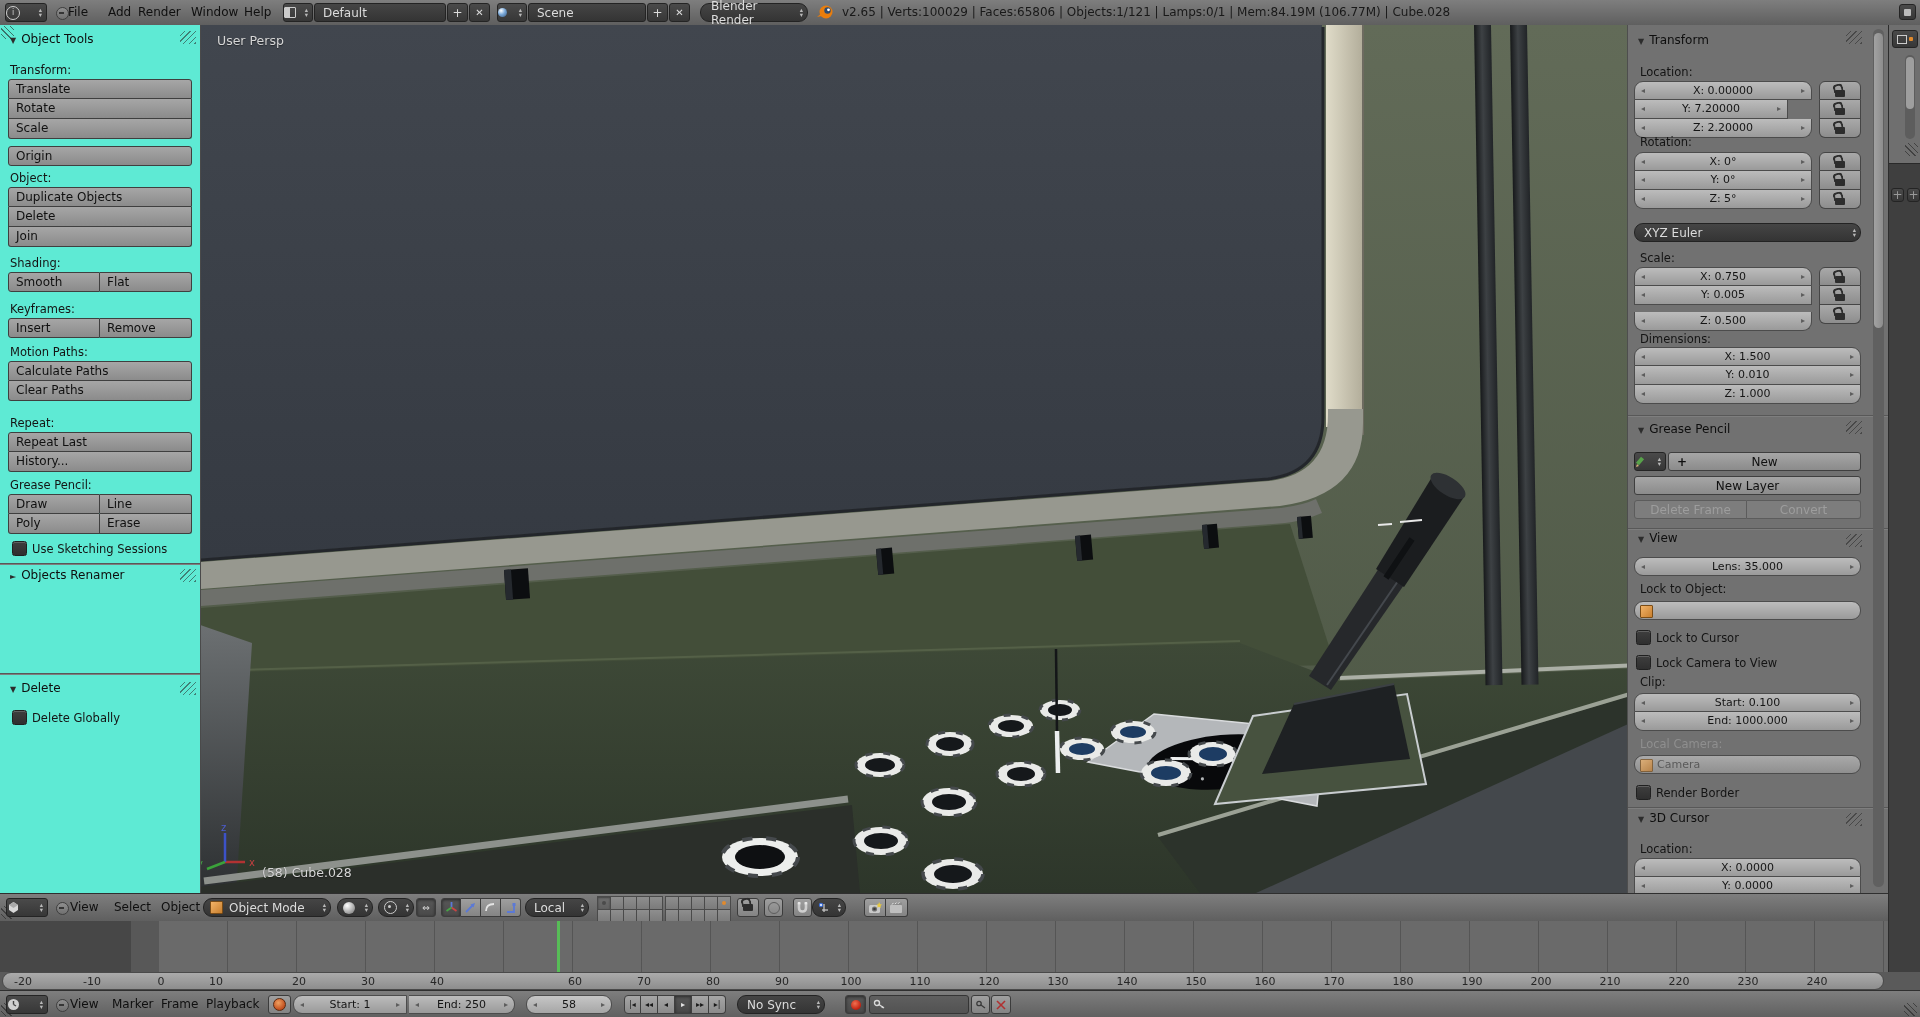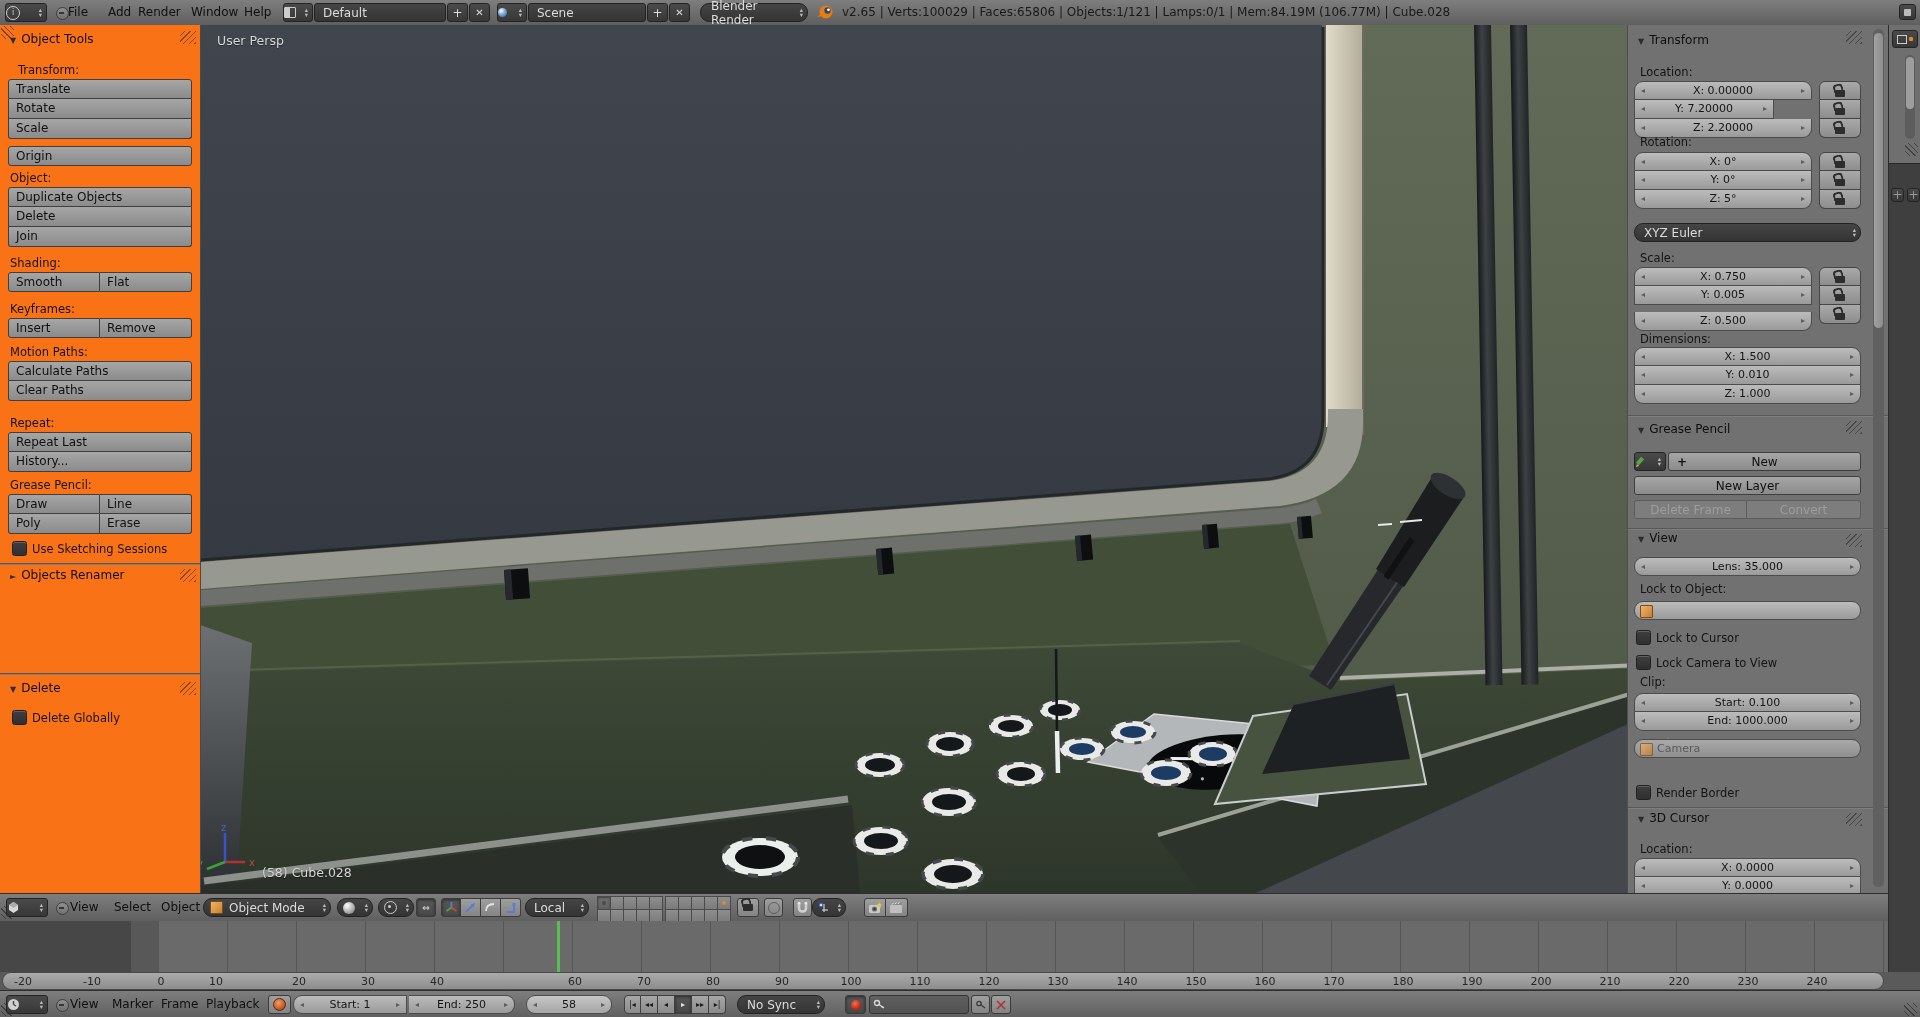--- a/index.html
+++ b/index.html
@@ -133,28 +133,28 @@
     <circle cx="11.5" cy="6.5" r="3.2" fill="#2b4a6f"></circle>
     <circle cx="12.5" cy="5.8" r="1.4" fill="#fff"></circle>
     <path d="M1,13 L7,8 L10,11 Z" fill="#e87d0d"></path>
   </svg>
   <span class="abs" style="left:842px;top:0;line-height:25px;color:#191919;font-size:12px;">v2.65 | Verts:100029 | Faces:65806 | Objects:1/121 | Lamps:0/1 | Mem:84.19M (106.77M) | Cube.028</span>
   <div class="sq dark" style="left:1899px;top:4px;width:17px;height:16px;">
     <span style="width:7px;height:7px;background:#bbb;display:inline-block;border-radius:1px;"></span>
   </div>
 </div>
 
-<div class="abs" style="left:0;top:25px;width:200px;height:868px;background:#f97316;border-right:1px solid #4a4a4a;overflow:hidden;">
+<div class="abs" style="left:0;top:25px;width:200px;height:868px;background:#5eead4;border-right:1px solid #4a4a4a;overflow:hidden;">
   <div class="cgrip" style="left:1px;top:1px;"></div>
   <div class="grip" style="right:4px;top:6px;"></div>
   <div class="phdr" style="left:10px;top:7px;">
     <span class="tri">▼</span><span>Object Tools</span>
   </div>
 
-  <div class="lbl" style="left:10px;top:38px;margin-left:8px;">Transform:</div>
+  <div class="lbl" style="left:10px;top:38px;">Transform:</div>
   <div class="btn" style="left:8px;top:54px;width:184px;height:20px;border-radius:3px 3px 0 0;">Translate</div>
   <div class="btn" style="left:8px;top:74px;width:184px;height:20px;border-radius:0;border-top:none;">Rotate</div>
   <div class="btn" style="left:8px;top:94px;width:184px;height:20px;border-radius:0 0 3px 3px;border-top:none;">Scale</div>
   <div class="btn" style="left:8px;top:121px;width:184px;height:20px;">Origin</div>
 
   <div class="lbl" style="left:10px;top:146px;">Object:</div>
   <div class="btn" style="left:8px;top:162px;width:184px;height:20px;border-radius:3px 3px 0 0;">Duplicate Objects</div>
   <div class="btn" style="left:8px;top:182px;width:184px;height:20px;border-radius:0;border-top:none;">Delete</div>
   <div class="btn" style="left:8px;top:202px;width:184px;height:20px;border-radius:0 0 3px 3px;border-top:none;">Join</div>
 
@@ -388,21 +388,21 @@
   </svg>
 </div>
 
 <div class="abs" style="left:1627px;top:25px;width:260px;height:868px;background:#717171;border-left:1px solid #4e4e4e;overflow:hidden;">
   <div class="grip" style="left:218px;top:6px;"></div>
   <div class="phdr" style="left:10px;top:8px;">
     <span class="tri">▼</span><span>Transform</span>
   </div>
   <div class="lbl" style="left:12px;top:40px;">Location:</div>
   <div class="f top" style="left:6px;top:56px;width:178px;height:19px;">X: 0.00000</div>
-  <div class="f mid" style="left:6px;top:75px;width:140px;height:19px;">Y: 7.20000</div>
+  <div class="f mid" style="left:6px;top:75px;width:154px;height:19px;">Y: 7.20000</div>
   <div class="f bot" style="left:6px;top:94px;width:178px;height:19px;">Z: 2.20000</div>
   <div class="lockbtn top" style="top:56px;">
       <span class="lock"></span>
     </div>
   <div class="lockbtn mid" style="top:75px;">
       <span class="lock"></span>
     </div>
   <div class="lockbtn bot" style="top:94px;">
       <span class="lock"></span>
     </div>
@@ -482,21 +482,21 @@
     <span class="cube-ico" style="position:absolute;left:5px;top:3px;"></span>
   </div>
   <div class="chk" style="left:8px;top:605px;"></div>
   <div class="lbl" style="left:28px;top:606px;">Lock to Cursor</div>
   <div class="chk" style="left:8px;top:630px;"></div>
   <div class="lbl" style="left:28px;top:631px;">Lock Camera to View</div>
   <div class="lbl" style="left:12px;top:650px;">Clip:</div>
   <div class="f top" style="left:6px;top:668px;width:227px;height:19px;">Start: 0.100</div>
   <div class="f bot" style="left:6px;top:687px;width:227px;height:19px;">End: 1000.000</div>
   <div class="lbl dim" style="left:12px;top:712px;">Local Camera:</div>
-  <div class="f noarrow gray" style="left:6px;top:714px;width:227px;height:19px;text-align:left;padding-left:22px;">
+  <div class="f noarrow gray" style="left:6px;top:730px;width:227px;height:19px;text-align:left;padding-left:22px;">
     <span class="cube-ico" style="position:absolute;left:5px;top:3px;opacity:.7;"></span>
     <span style="color:#5a5a5a;">Camera</span>
   </div>
   <div class="chk" style="left:8px;top:760px;"></div>
   <div class="lbl" style="left:28px;top:761px;">Render Border</div>
 
   <div class="sep" style="top:782px;"></div>
   <div class="grip" style="left:218px;top:788px;"></div>
   <div class="phdr" style="left:10px;top:786px;">
     <span class="tri">▼</span><span>3D Cursor</span>

